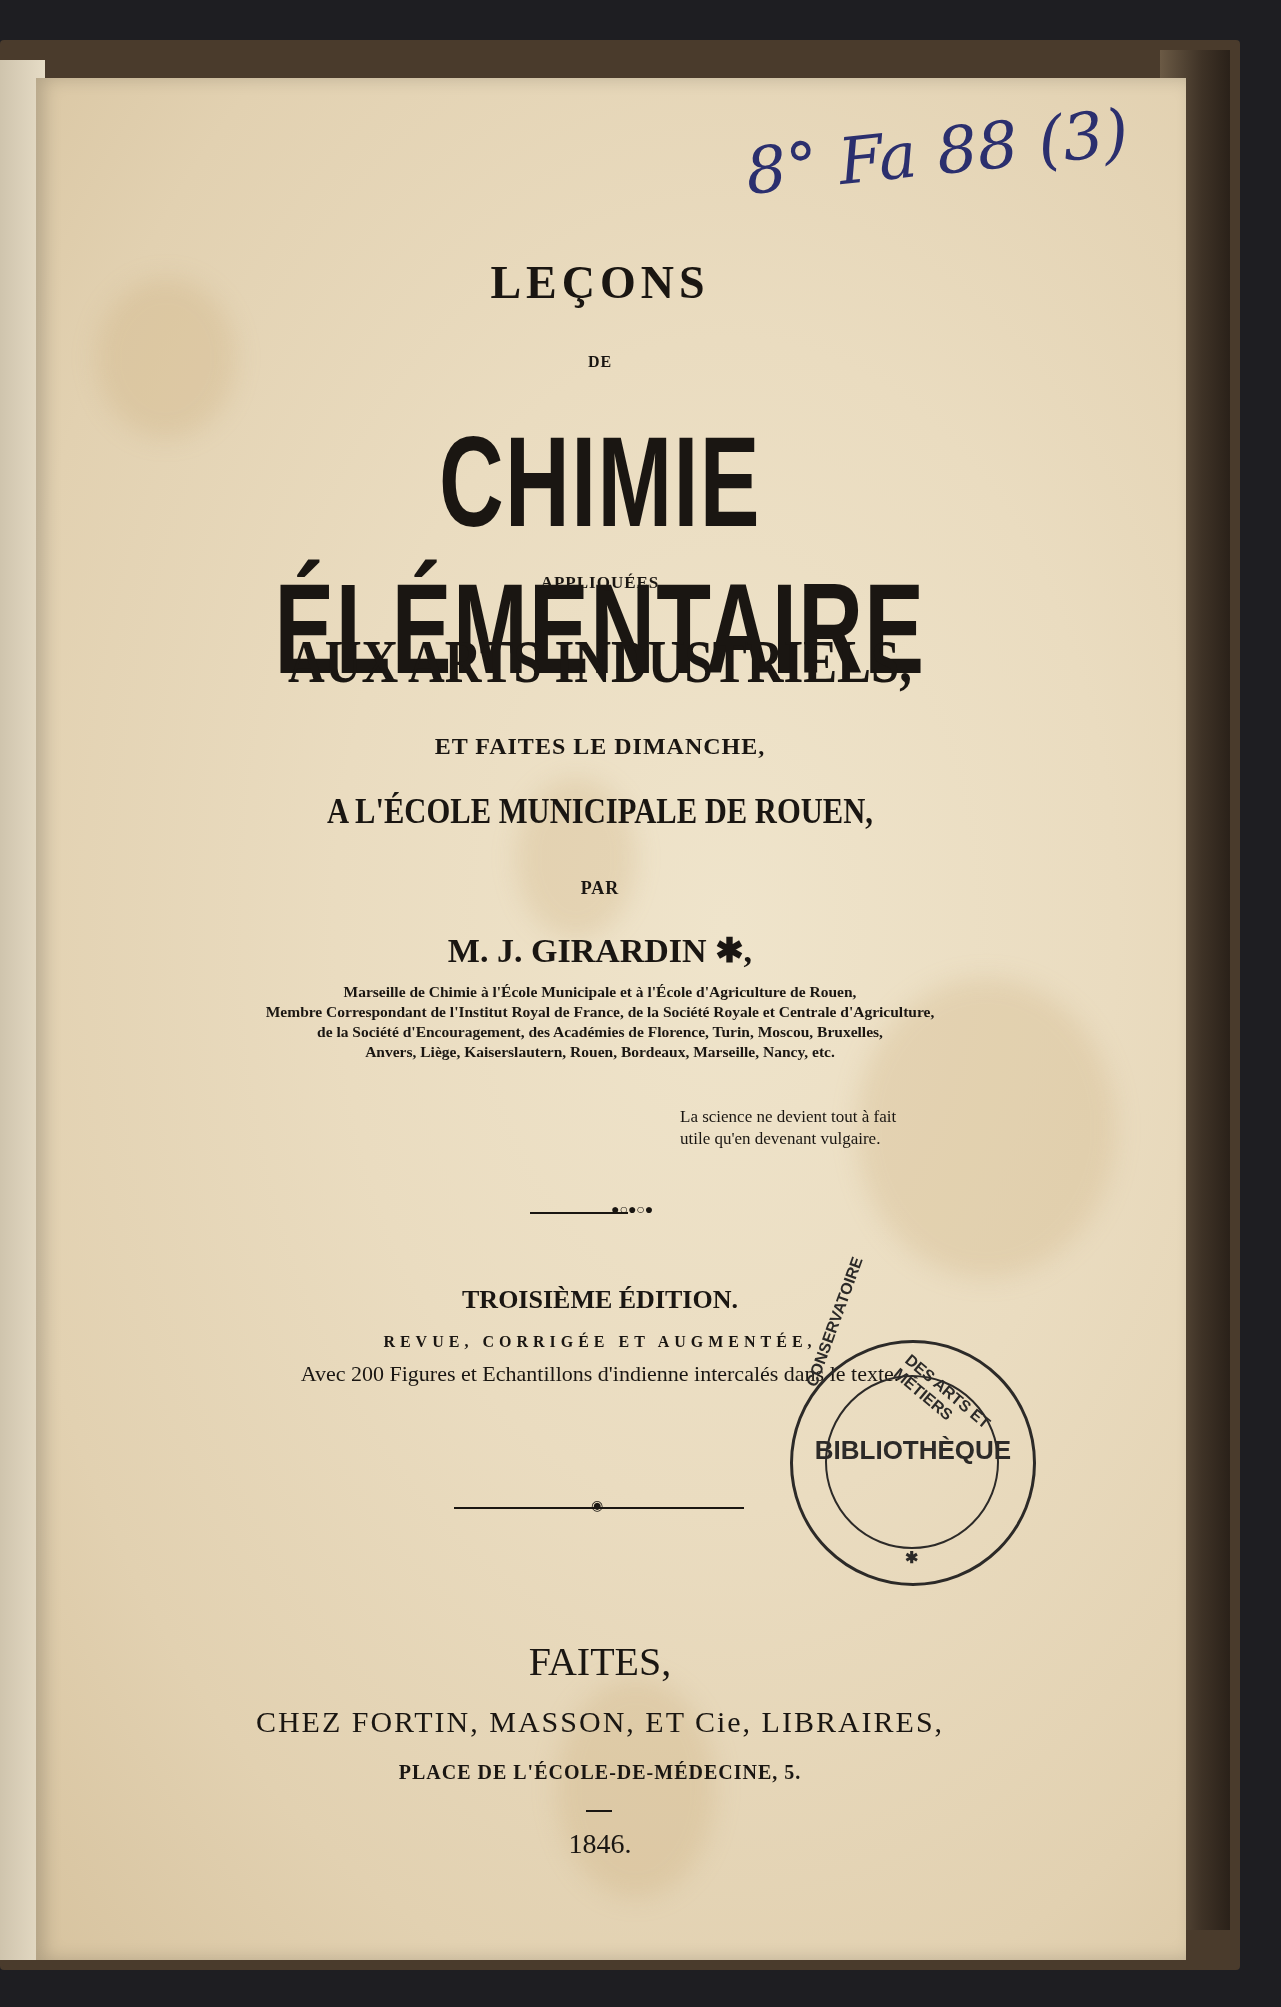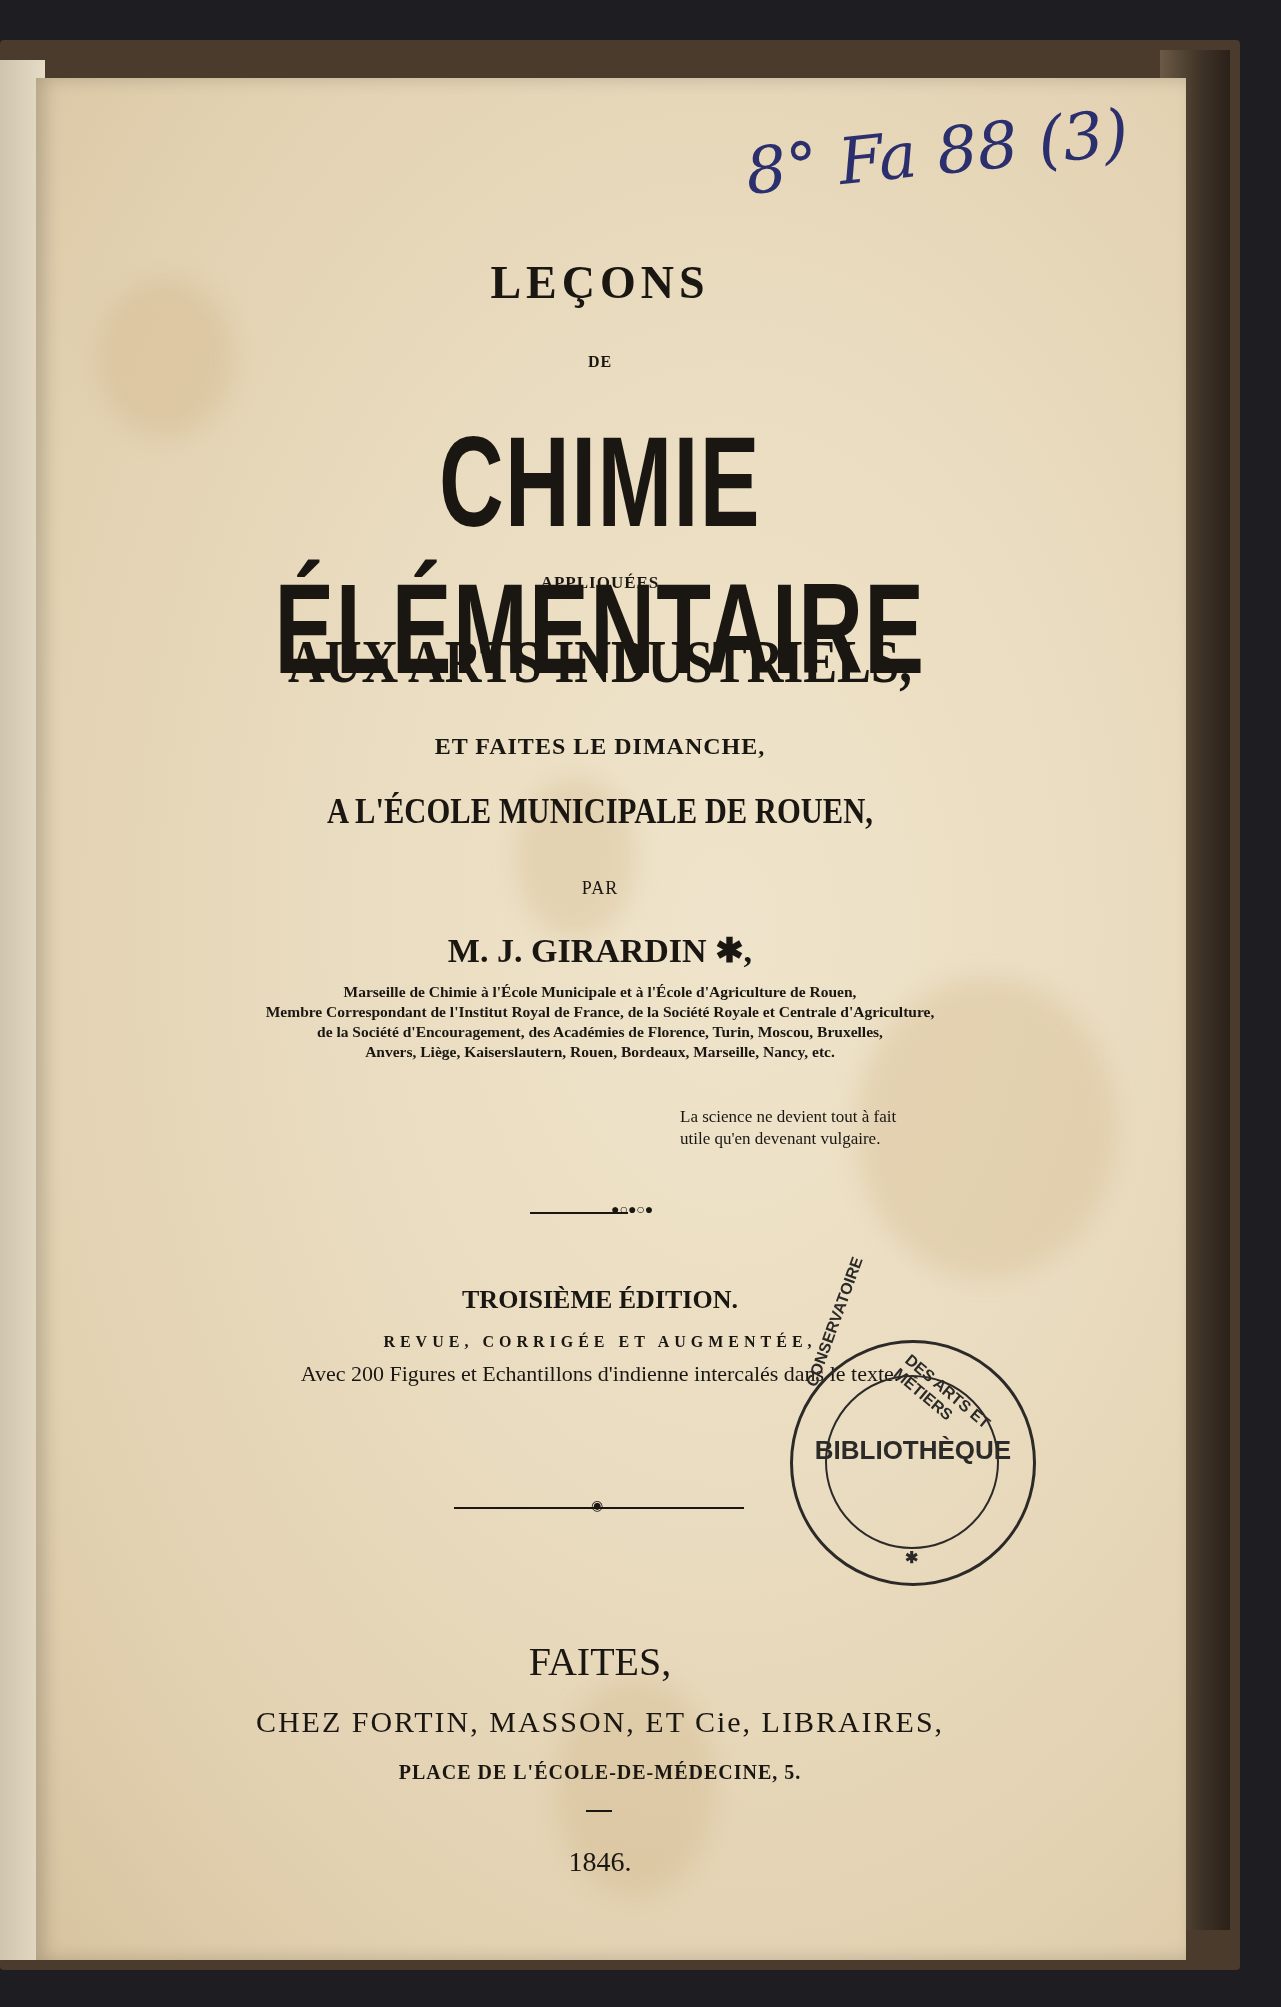--- a/index.html
+++ b/index.html
@@ -12,33 +12,33 @@
     box-shadow:inset 8px 0 18px rgba(0,0,0,.18);}
   .stain{position:absolute;border-radius:50%;background:rgba(190,150,90,.18);filter:blur(12px);}
   .c{position:absolute;left:0;width:1200px;text-align:center;color:#1a1612;}
   .lecons{top:178px;font-size:46px;font-weight:bold;letter-spacing:5px;}
   .de{top:275px;font-size:16px;font-weight:bold;letter-spacing:1px;}
   .chimie{top:330px;font-family:"Liberation Sans Narrow","Liberation Sans",sans-serif;font-size:128px;font-weight:bold;transform:scaleX(.70);letter-spacing:2px;}
   .appl{top:495px;font-size:17px;font-weight:bold;letter-spacing:1px;}
   .aux{top:548px;font-size:62px;font-weight:bold;transform:scaleX(.82);}
   .et{top:655px;font-size:24px;font-weight:bold;letter-spacing:1px;}
   .ecole{top:712px;font-size:36px;font-weight:bold;transform:scaleX(.85);}
-  .par{top:800px;font-size:18px;font-weight:normal;letter-spacing:1px;}
+  .par{top:800px;font-size:18px;font-weight:bold;letter-spacing:1px;}
   .auth{top:852px;font-size:34px;font-weight:bold;}
   .cred{font-size:15.5px;font-weight:bold;}
   .motto{position:absolute;left:680px;width:330px;text-align:left;font-size:17px;font-weight:normal;color:#1a1612;line-height:22px;}
   .rule{position:absolute;height:2px;background:#1a1612;}
   .orn{position:absolute;font-size:14px;color:#1a1612;}
   .troi{top:1207px;font-size:26px;font-weight:bold;}
   .revue{top:1255px;font-size:16px;font-weight:bold;letter-spacing:5px;}
   .avec{top:1283px;font-size:22px;}
   .paris{top:1560px;font-size:40px;}
   .chez{top:1627px;font-size:30px;letter-spacing:2px;}
   .place{top:1683px;font-size:20px;font-weight:bold;letter-spacing:1px;}
-  .year{top:1750px;font-size:28px;margin-top:18px;}
+  .year{top:1750px;font-size:28px;}
   .shelf{position:absolute;left:745px;top:115px;font-family:"DejaVu Serif",serif;font-style:italic;font-size:64px;color:#2b2f6e;transform:rotate(-6deg);}
   .stamp{position:absolute;left:790px;top:1340px;width:240px;height:240px;border:3px solid #2c2a28;border-radius:50%;}
   .stamp-inner{position:absolute;left:32px;top:32px;width:170px;height:170px;border:2px solid #2c2a28;border-radius:50%;}
   .stamp-center{position:absolute;left:0;top:92px;width:240px;text-align:center;font-family:"Liberation Sans",sans-serif;font-size:26px;font-weight:bold;color:#2c2a28;}
   .stamp-ring{position:absolute;font-family:"Liberation Sans",sans-serif;font-size:16px;font-weight:bold;color:#2c2a28;}
 </style>
 </head>
 <body>
 
 <div class="book-edge"></div>

